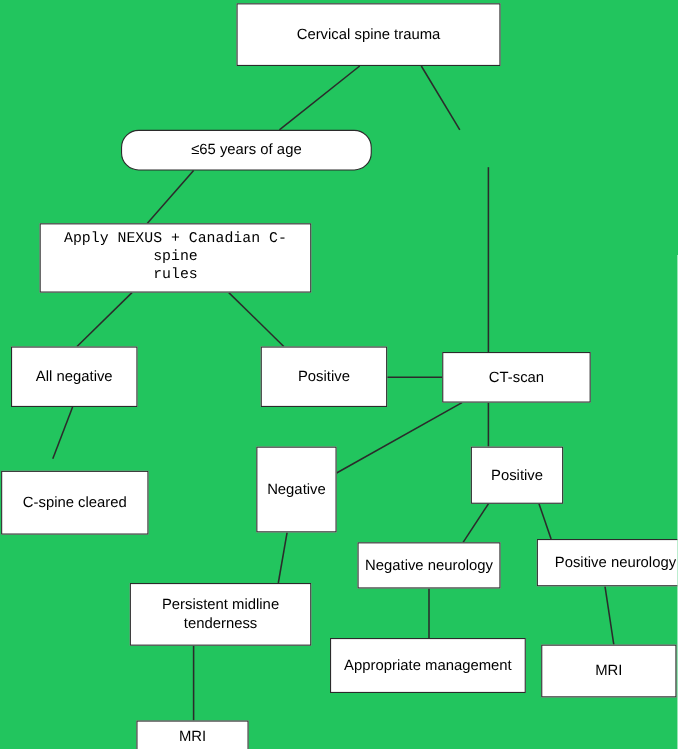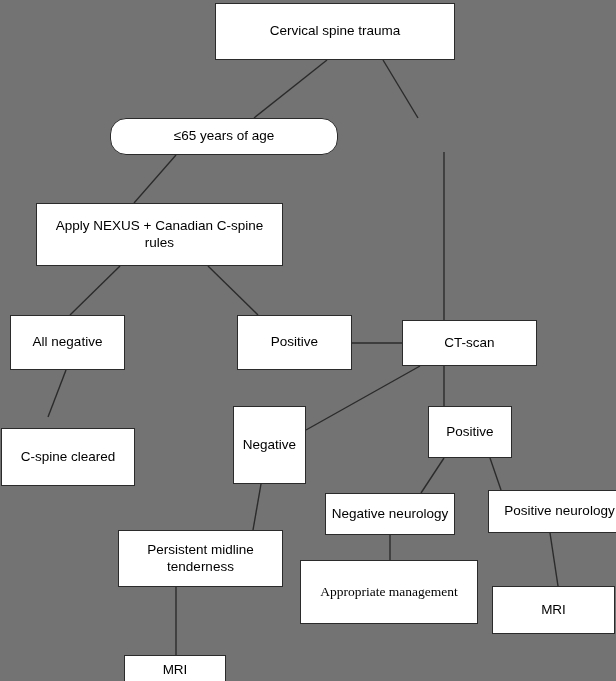--- a/index.html
+++ b/index.html
@@ -5,21 +5,21 @@
 <style>
   html, body {
     margin: 0;
     padding: 0;
     background: #ffffff;
   }
   #chart-root {
     position: relative;
     width: 616px;
     height: 681px;
-    background: #737373;
+    background: #22c55e;
     font-family: "Liberation Sans", sans-serif;
     overflow: hidden;
   }
   #edge-layer {
     position: absolute;
     left: 0;
     top: 0;
     width: 616px;
     height: 681px;
     pointer-events: none;
@@ -65,21 +65,21 @@
       <polyline points="390,535 390,580" fill="none" stroke="#2b2b2b" stroke-width="1.4"></polyline>
       <polyline points="550,533 558,586" fill="none" stroke="#2b2b2b" stroke-width="1.4"></polyline>
       <polyline points="176,587 176,655" fill="none" stroke="#2b2b2b" stroke-width="1.4"></polyline>
     </svg>
 <div class="node" style="left: 215px; top: 3px; width: 240px; height: 57px;">
       <span class="node-label">Cervical spine trauma</span>
     </div>
     <div class="node" style="left: 110px; top: 118px; width: 228px; height: 37px; border-radius: 16px;">
       <span class="node-label">≤65 years of age</span>
     </div>
-    <div class="node" style="left: 36px; top: 203px; width: 247px; height: 63px;">
+    <div class="node" style="left: 36px; top: 203px; width: 247px; height: 63px; font-family: Liberation Mono, monospace;">
       <span class="node-label">Apply NEXUS + Canadian C-spine
 rules</span>
     </div>
     <div class="node" style="left: 10px; top: 315px; width: 115px; height: 55px;">
       <span class="node-label">All negative</span>
     </div>
     <div class="node" style="left: 237px; top: 315px; width: 115px; height: 55px;">
       <span class="node-label">Positive</span>
     </div>
     <div class="node" style="left: 402px; top: 320px; width: 135px; height: 46px;">
@@ -97,21 +97,21 @@
     <div class="node" style="left: 325px; top: 493px; width: 130px; height: 42px;">
       <span class="node-label">Negative neurology</span>
     </div>
     <div class="node" style="left: 488px; top: 490px; width: 143px; height: 43px;">
       <span class="node-label">Positive neurology</span>
     </div>
     <div class="node" style="left: 118px; top: 530px; width: 165px; height: 57px;">
       <span class="node-label">Persistent midline
 tenderness</span>
     </div>
-    <div class="node" style="left: 300px; top: 560px; width: 178px; height: 64px; font-family: Liberation Serif, serif;">
+    <div class="node" style="left: 300px; top: 580px; width: 178px; height: 50px;">
       <span class="node-label">Appropriate management</span>
     </div>
     <div class="node" style="left: 492px; top: 586px; width: 123px; height: 48px;">
       <span class="node-label">MRI</span>
     </div>
     <div class="node" style="left: 124px; top: 655px; width: 102px; height: 30px;">
       <span class="node-label">MRI</span>
     </div>
   </div>
 

